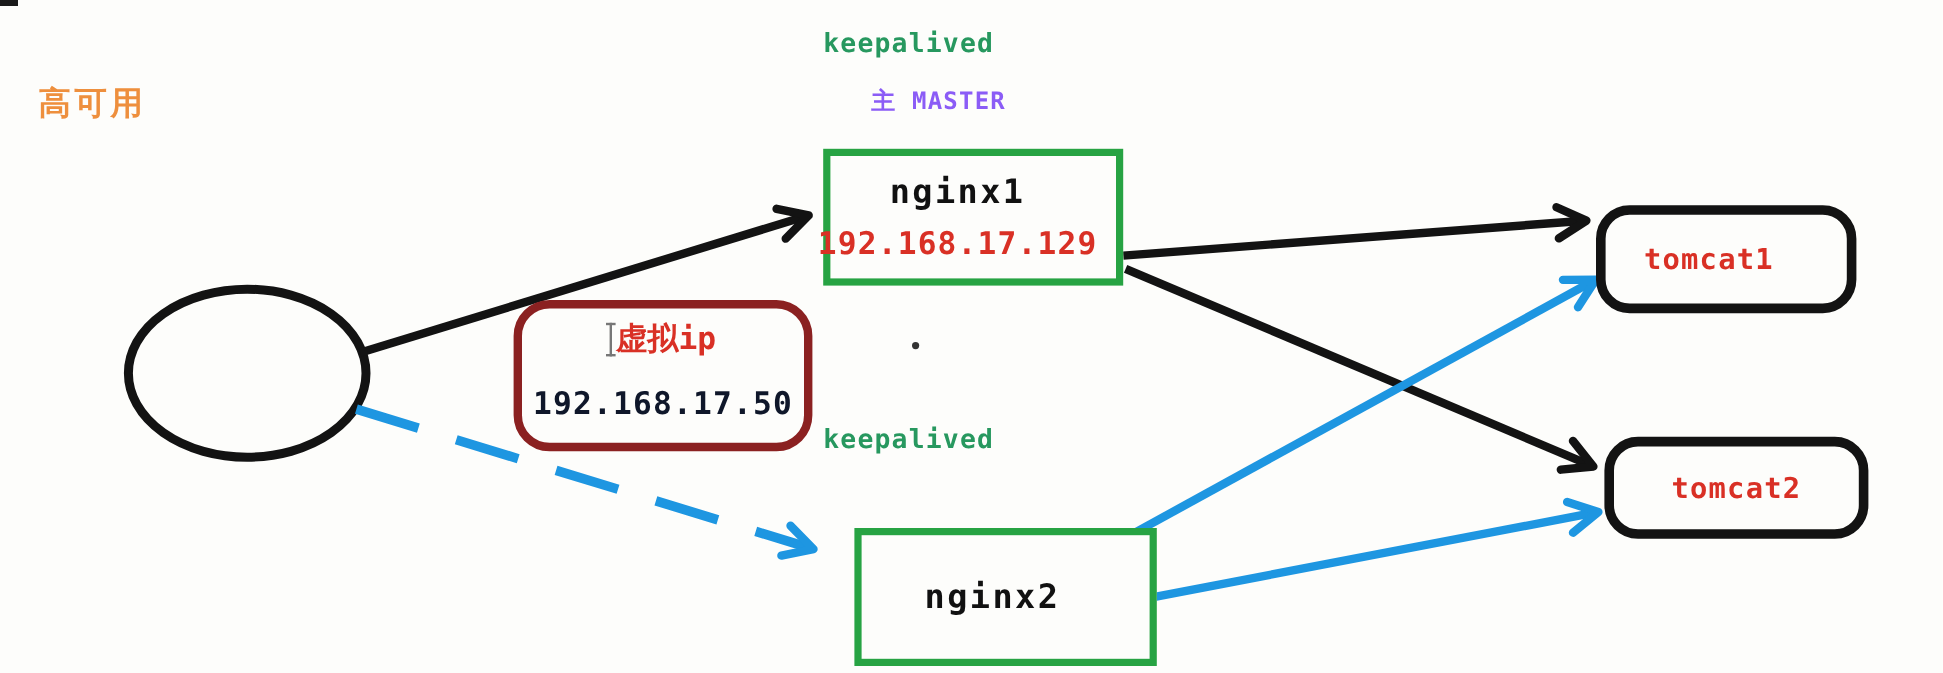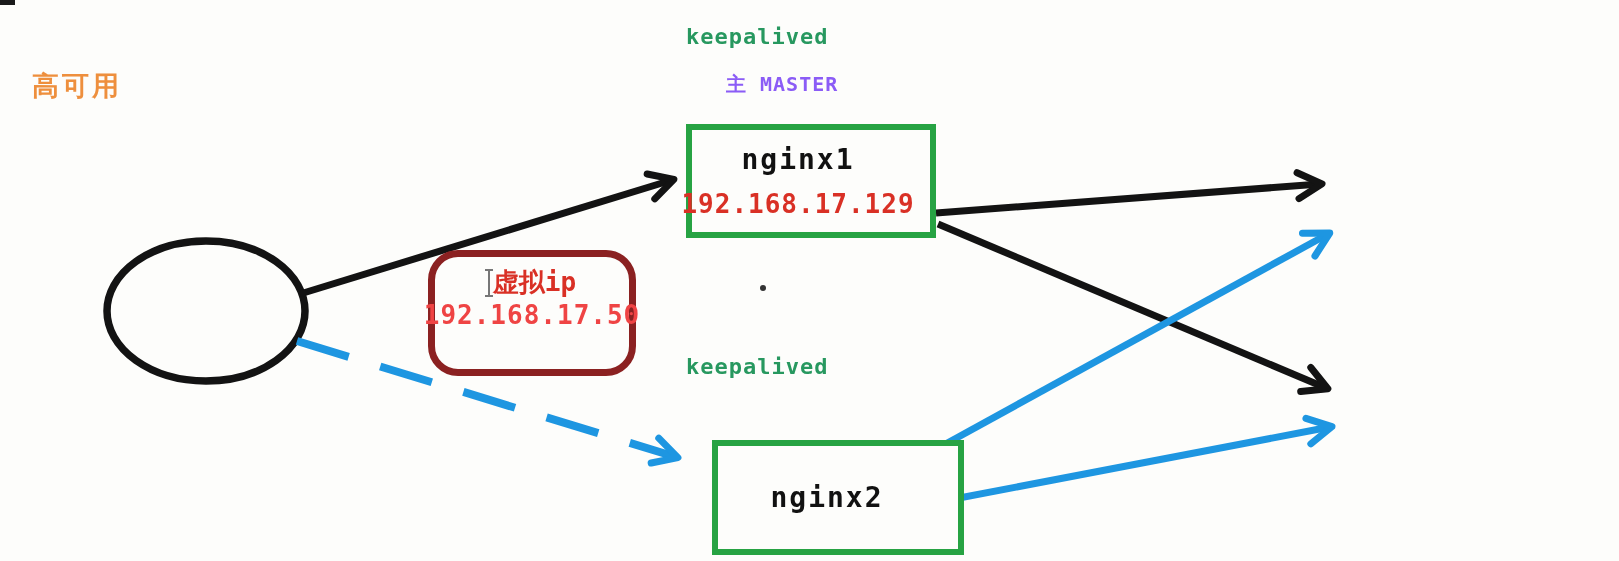--- a/index.html
+++ b/index.html
@@ -20,24 +20,24 @@
   .role{color:#8b5cf6;font-size:20px;letter-spacing:1px;}
   .r1{left:726px;top:71px;}
   .r2{left:726px;top:390px;}
   .box{position:absolute;z-index:2;background:#fdfdfb;box-sizing:border-box;
        display:flex;flex-direction:column;justify-content:center;align-items:center;}
   .nginx{border:6px solid #27a343;width:250px;gap:13px;}
   .nginx1{left:686px;top:124px;height:114px;padding-right:26px;}
   .nginx2{left:712px;top:440px;width:252px;height:115px;padding-right:22px;}
   .node-name{color:#111;font-weight:bold;font-size:28px;letter-spacing:2px;}
   .node-ip{color:#d93025;font-weight:bold;font-size:26px;letter-spacing:1px;}
-  .vip{left:428px;top:250px;width:208px;height:126px;border:7px solid #8b2121;
-       border-radius:30px;justify-content:flex-start;padding-top:8px;gap:0;align-items:center;}
+  .vip{left:428px;top:250px;width:249px;height:126px;border:7px solid #8b2121;
+       border-radius:30px;justify-content:flex-start;padding-top:8px;gap:22px;align-items:center;}
   .vip-line1{display:flex;align-items:center;color:#d93025;font-weight:bold;font-size:26px;}
-  .vip-ip{color:#ef4444;font-weight:bold;font-size:26px;letter-spacing:1px;}
+  .vip-ip{color:#0f172a;font-weight:bold;font-size:26px;letter-spacing:1px;}
   .ibeam{position:relative;width:2px;height:28px;background:#777;margin-right:3px;display:inline-block;}
   .ibeam::before,.ibeam::after{content:"";position:absolute;left:-3px;width:8px;height:2px;background:#777;}
   .ibeam::before{top:0;} .ibeam::after{bottom:0;}
   .tomcat{border:8px solid #131313;border-radius:28px;}
   .tomcat1{left:1330px;top:171px;width:217px;height:90px;align-items:flex-start;padding-left:32px;}
   .tomcat2{left:1337px;top:364px;width:220px;height:85px;}
   .tomcat .node-ip{font-size:24px;}
 </style>
 </head>
 <body>
@@ -90,15 +90,21 @@
     </div>
     <div class="vip-ip">192.168.17.50</div>
   </div>
 
   <div class="lbl keepalived k2">keepalived</div>
 
   <div class="box nginx nginx2">
     <div class="node-name">nginx2</div>
   </div>
 
+  <div class="box tomcat tomcat1">
+    <div class="node-ip">tomcat1</div>
+  </div>
 
+  <div class="box tomcat tomcat2">
+    <div class="node-ip">tomcat2</div>
+  </div>
 
 </div>
 
 </body></html>

